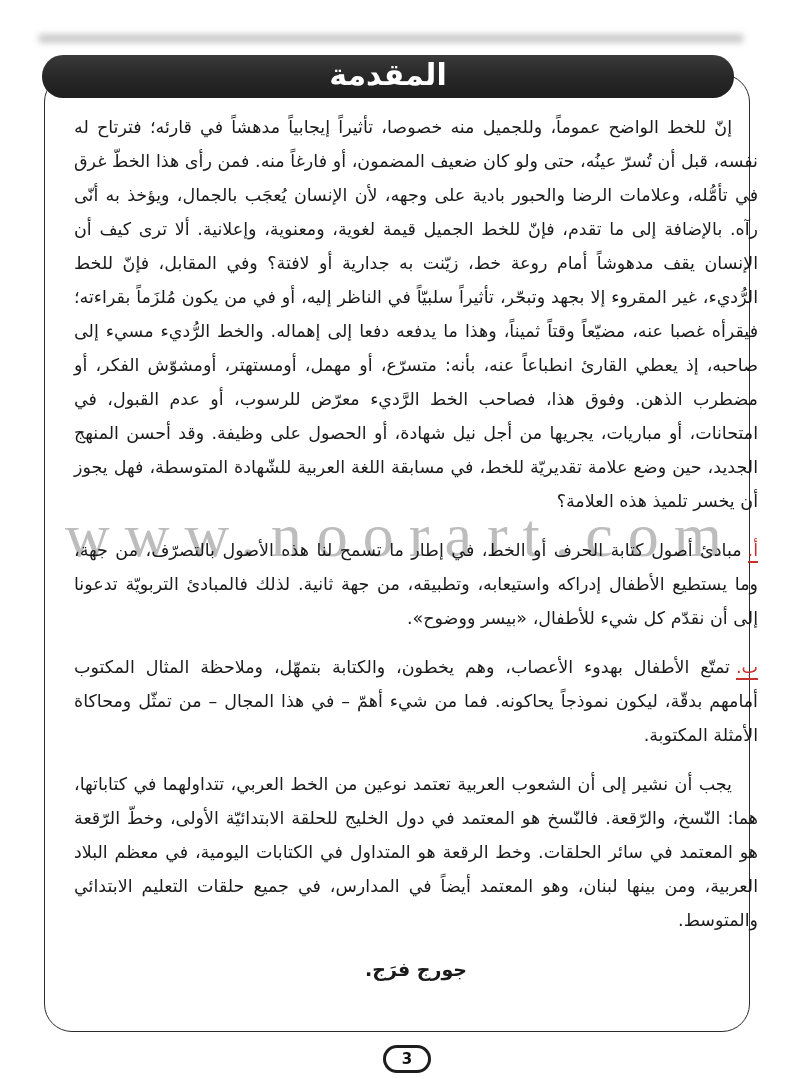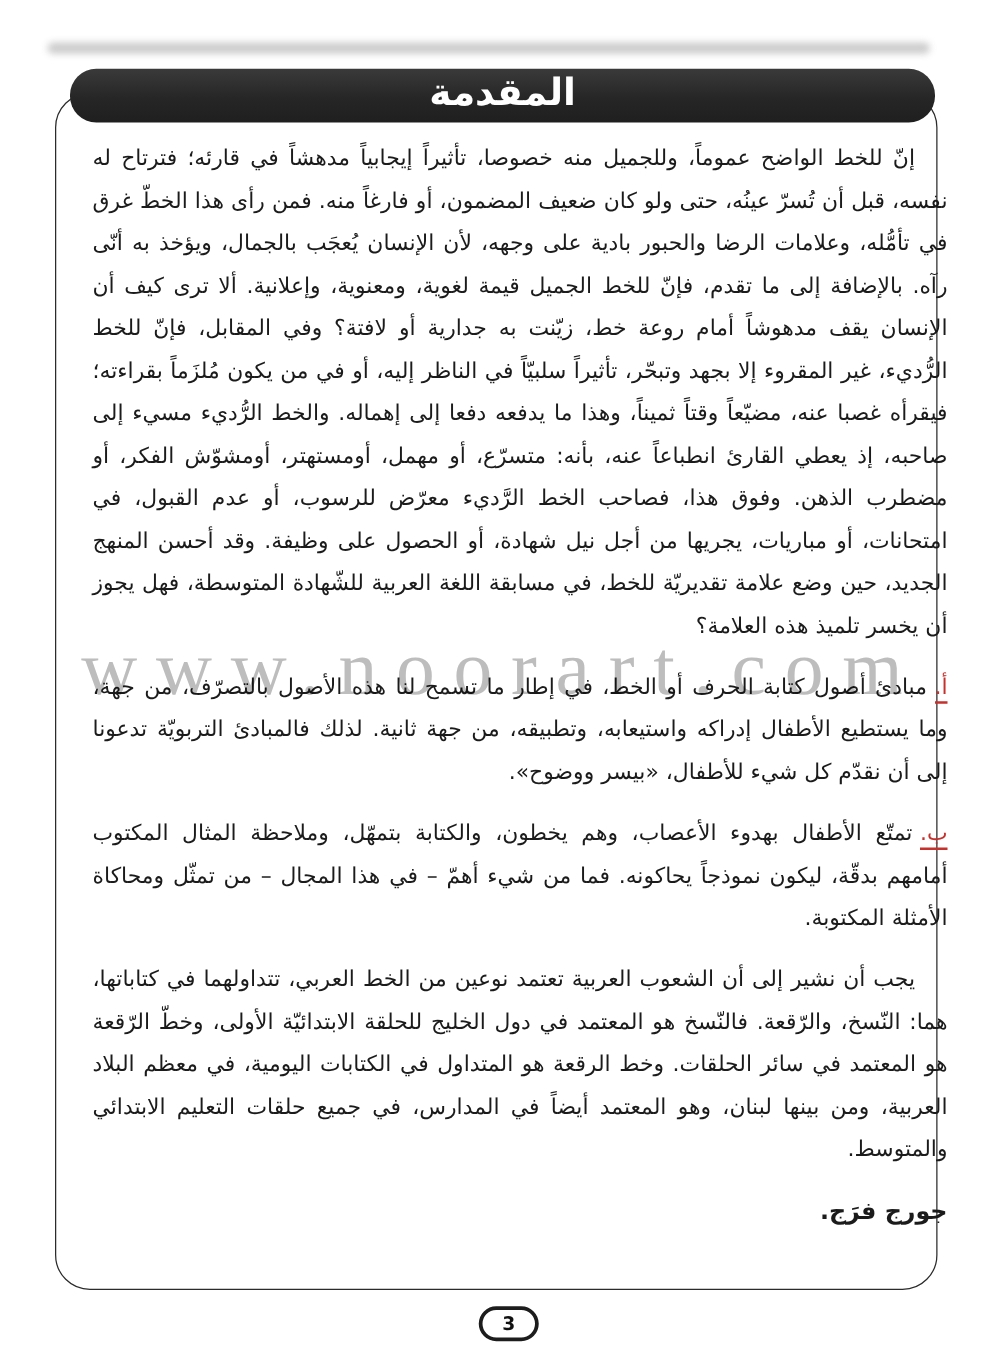--- a/index.html
+++ b/index.html
@@ -18,21 +18,21 @@
     width: 706px; height: 9px;
     background: #8d8d8d;
     opacity: 0.45;
     filter: blur(3px);
     border-radius: 5px;
   }
 
   
   .title-banner {
     position: absolute;
-    left: 56px; top: 55px;
+    left: 42px; top: 55px;
     width: 692px; height: 43px;
     background: linear-gradient(180deg, #3a3a3a 0%, #262626 55%, #1f1f1f 100%);
     border-radius: 21px;
     display: flex; align-items: center; justify-content: center;
     z-index: 3;
   }
   .title-banner .title {
     color: #ffffff;
     font-size: 30px;
     font-weight: bold;
@@ -67,21 +67,21 @@
   .body-text p.indent { text-indent: 26px; }
   .list-marker {
     color: #c5312d;
     border-bottom: 2px solid #c5312d;
     padding-bottom: 1px;
     margin-left: 6px;
     display: inline-block;
     line-height: 1.1;
   }
   .signature {
-    text-align: right;
+    text-align: center;
     font-weight: bold;
     font-size: 19px;
     margin-top: 10px;
   }
 
   
   .watermark {
     position: absolute;
     top: 500px; left: -22px;
     width: 846px;

